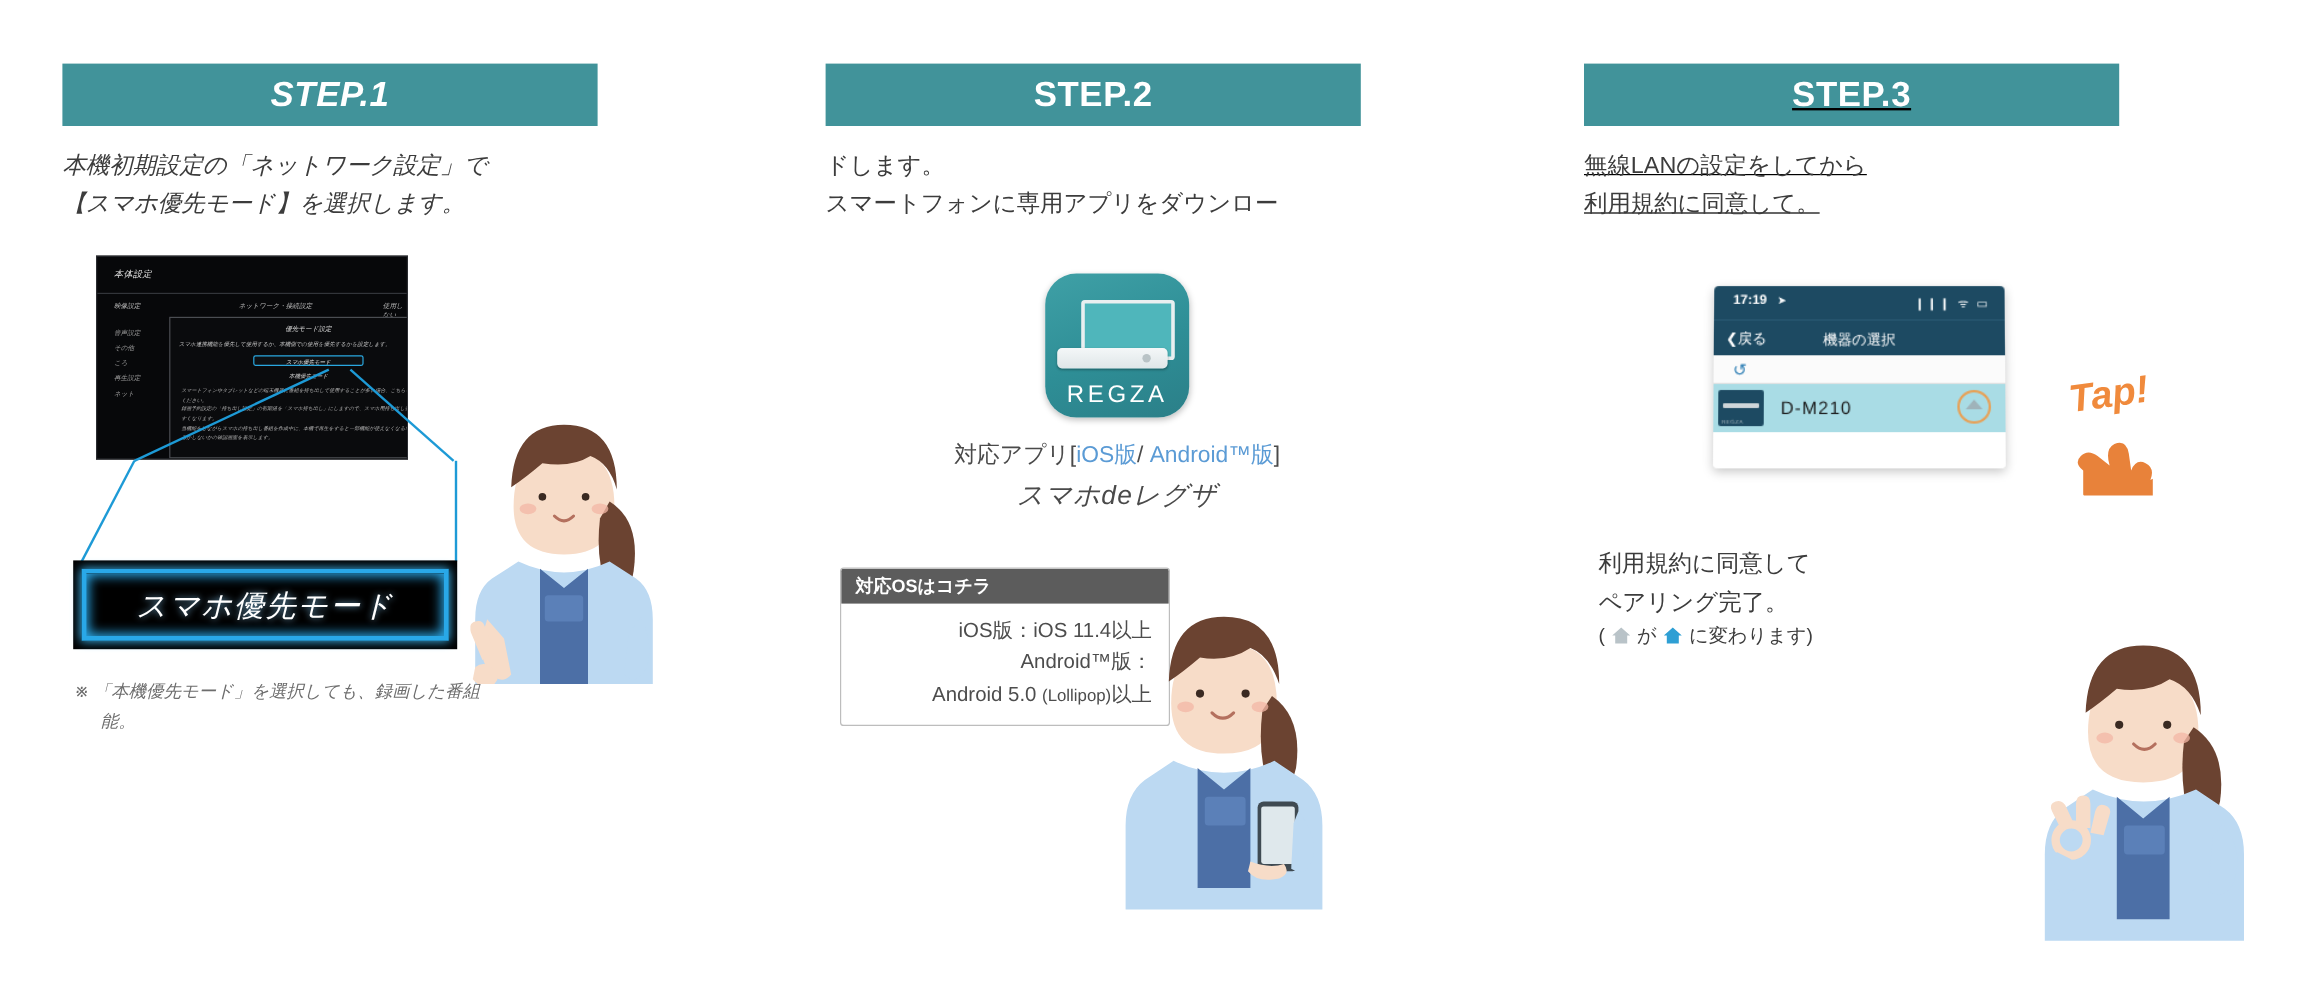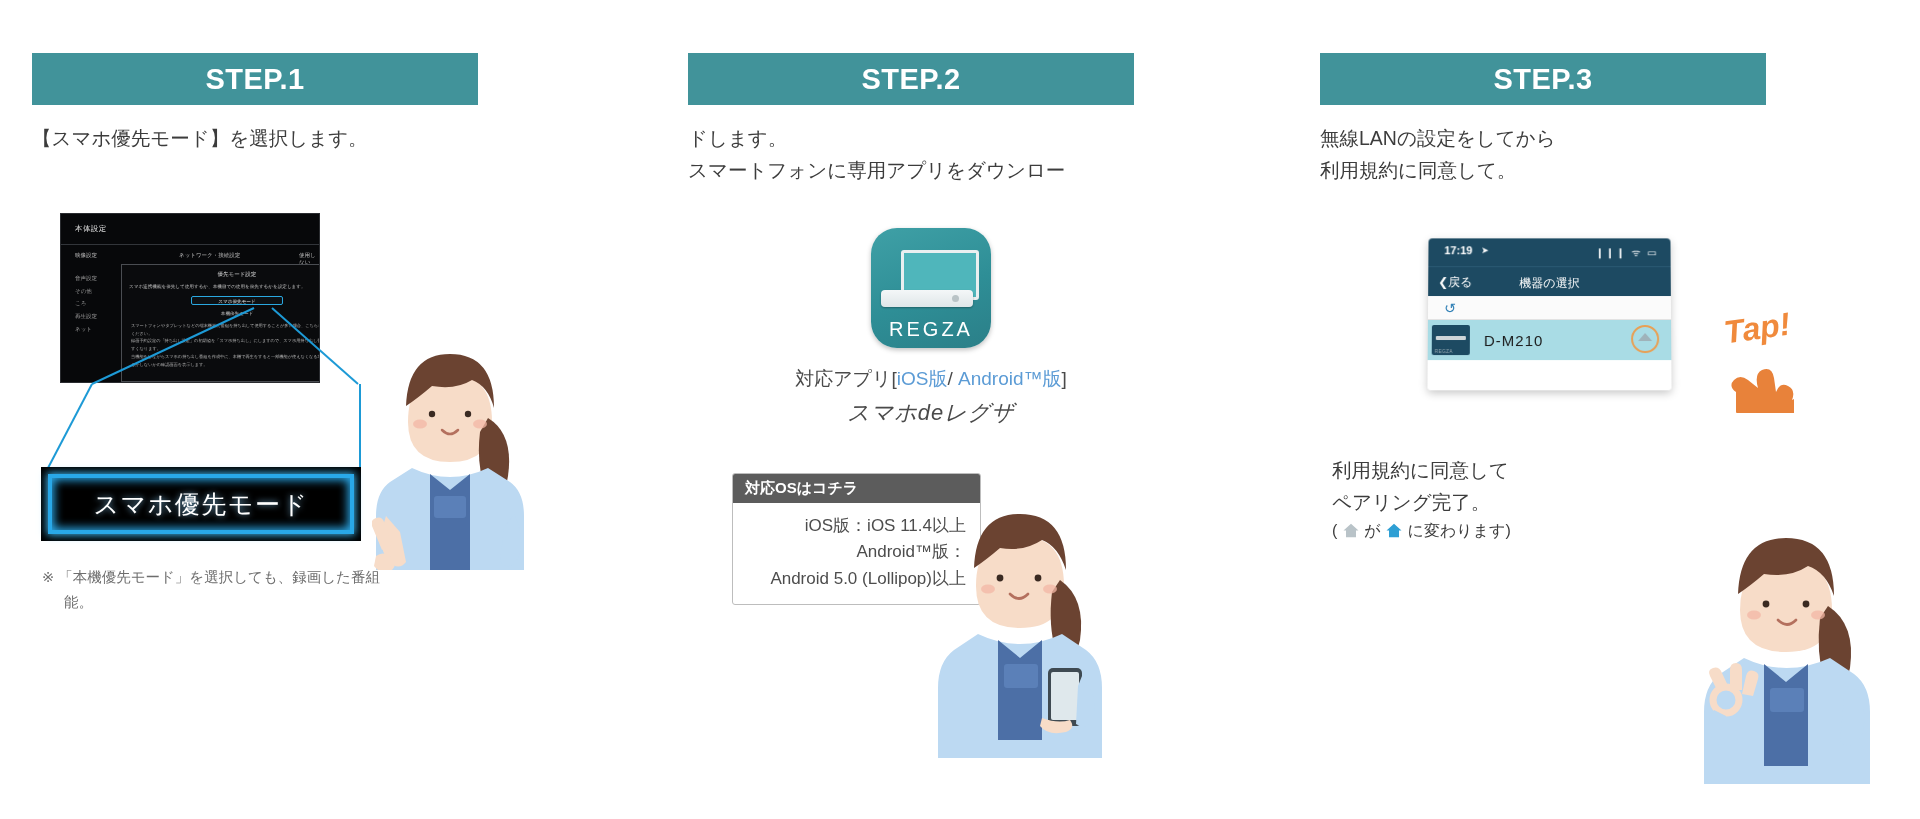--- a/index.html
+++ b/index.html
@@ -6,23 +6,23 @@
   html, body {
     margin: 0; padding: 0;
     width: 1920px; height: 819px;
     background: #ffffff;
     font-family: "Liberation Sans", "DejaVu Sans", sans-serif;
     overflow: hidden;
   }
   .page { position: relative; width: 1920px; height: 819px; background: #fff; }
 
   .col { position: absolute; top: 0; width: 560px; height: 819px; }
-  .col-1 { left: 32px; }
+  .col-1 { left: 52px; font-style: italic; }
   .col-2 { left: 688px; }
-  .col-3 { left: 1320px; }
+  .col-3 { left: 1320px; text-decoration: underline; }
 
   .step-header {
     height: 52px;
     background: #41939a;
     color: #ffffff;
     font-size: 29px;
     font-weight: bold;
     letter-spacing: .5px;
     display: flex; align-items: center; justify-content: center;
     margin-top: 53px;
@@ -114,30 +114,30 @@
   .s2-app-line {
     position:absolute; left:0; top:158px; width:486px; text-align:center;
     font-size:19px; color:#4a4a4a;
   }
   .s2-app-line .lnk { color:#5b9bd5; }
   .s2-app-name {
     position:absolute; left:0; top:190px; width:486px; text-align:center;
     font-size:22px; color:#4a4a4a; letter-spacing:1px;font-style:italic;
   }
   .os-box {
-    position:absolute; left:12px; top:265px; width:249px;
+    position:absolute; left:12px; top:265px; width:275px;
     border:1px solid #bdbdbd; background:#fff;
-    border-radius:3px; overflow:hidden;margin-left:32px;
+    border-radius:3px; overflow:hidden;
   }
   .os-head {
     background:#5c5c5c; color:#fff; font-size:15px; font-weight:bold;
     padding:5px 12px;
   }
   .os-body { padding:10px 14px 12px; font-size:17px; color:#4d4d4d; line-height:1.55;text-align:right;}
-  .os-body .small { font-size:17px; }
+  .os-body .small { font-size:14px; }
 
   
   .s3-art { position:absolute; left:0; top:200px; width:600px; height:480px; }
   .phone {
     position:absolute; left:108px; top:38px; width:243px; height:152px;
     background:#fff; border-radius:4px;
     box-shadow: 0 3px 9px rgba(0,0,0,.22);
     overflow:hidden;
     transform: perspective(600px) rotateX(2deg);
   }
@@ -198,20 +198,21 @@
   .person { position:absolute; }
 </style>
 </head>
 <body>
 
 <div class="page">
 
   <div class="col col-1">
     <div class="step-header">STEP.1</div>
     <div class="step-desc">
+      <div>本機初期設定の「ネットワーク設定」で</div>
       <div>【スマホ優先モード】を選択します。</div>
     </div>
 
     <div class="s1-art">
 
       <div class="tv-shot">
         <div class="tv-title">本体設定</div>
         <div class="tv-rule"></div>
         <div class="tv-tabs">
           <span style="left:14px;">映像設定</span>

